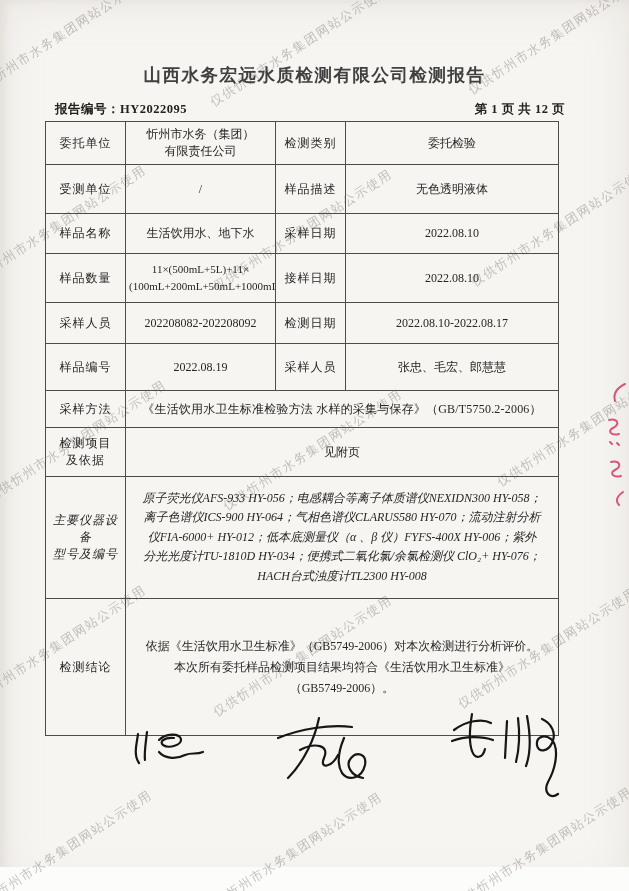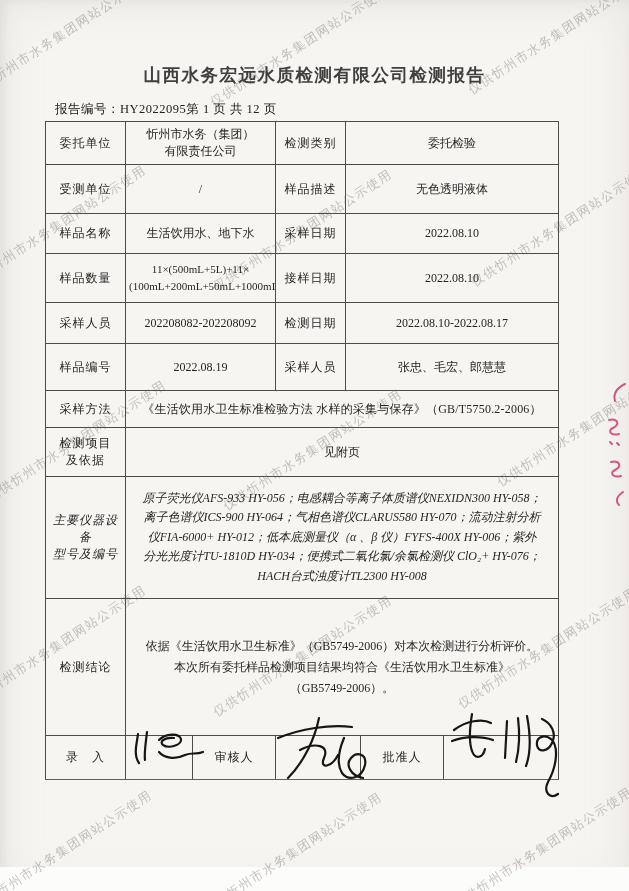--- a/index.html
+++ b/index.html
@@ -19,22 +19,22 @@
     font-family:"Liberation Sans", sans-serif;
   }
   
   .title{
     position:absolute;left:0;top:63px;width:100%;text-align:center;z-index:2;
     font-family:"Liberation Sans", sans-serif;
     font-size:17.5px;font-weight:bold;letter-spacing:1.5px;color:#404040;
   }
   .meta{
     position:absolute;left:55px;top:101px;width:510px;z-index:2;
-    display:flex;justify-content:flex-start;
-    font-size:12.5px;font-weight:normal;color:#22221f;letter-spacing:.5px;
+    display:flex;justify-content:space-between;
+    font-size:12.5px;font-weight:bold;color:#22221f;letter-spacing:.5px;
   }
   
   table.report{
     position:absolute;left:45px;top:121px;width:513px;z-index:2;
     border-collapse:collapse;table-layout:fixed;
   }
   table.report td{
     border:1px solid #4c4c49;text-align:center;vertical-align:middle;
     font-size:12px;color:#262624;padding:0 3px;overflow:hidden;
   }
@@ -152,28 +152,20 @@
 仪FIA-6000+  HY-012；低本底测量仪（α 、β 仪）FYFS-400X  HY-006；紫外
 分光光度计TU-1810D  HY-034；便携式二氧化氯/余氯检测仪 ClO₂+  HY-076；
 HACH台式浊度计TL2300  HY-008</td>
     </tr>
     <tr class="h136">
       <td class="lbl">检测结论</td>
       <td class="pre left conclusion" colspan="6">依据《生活饮用水卫生标准》（GB5749-2006）对本次检测进行分析评价。
 本次所有委托样品检测项目结果均符合《生活饮用水卫生标准》
 （GB5749-2006）。</td>
     </tr>
-    <tr class="h43 last">
-      <td class="lbl">录　入</td>
-      <td></td>
-      <td class="lbl">审核人</td>
-      <td colspan="2"></td>
-      <td class="lbl">批准人</td>
-      <td></td>
-    </tr>
   </tbody>
     </table>
 
   <svg class="sig" style="left:128px;top:725px;overflow:visible" width="80" height="48" viewBox="0 0 80 48">
     <path d="M10,9 C9,18 5,30 11,38"></path>
     <path d="M19,7 C18,16 16,28 17,35"></path>
     <path d="M31,15 C38,8 51,8 53,14 C54,20 41,24 35,20 C31,17 36,12 46,13"></path>
     <path d="M31,27 C36,33 47,35 57,30 C64,27 68,30 75,27"></path>
   </svg>
   <svg class="sig" style="left:272px;top:710px;overflow:visible" width="108" height="82" viewBox="0 0 108 82">

